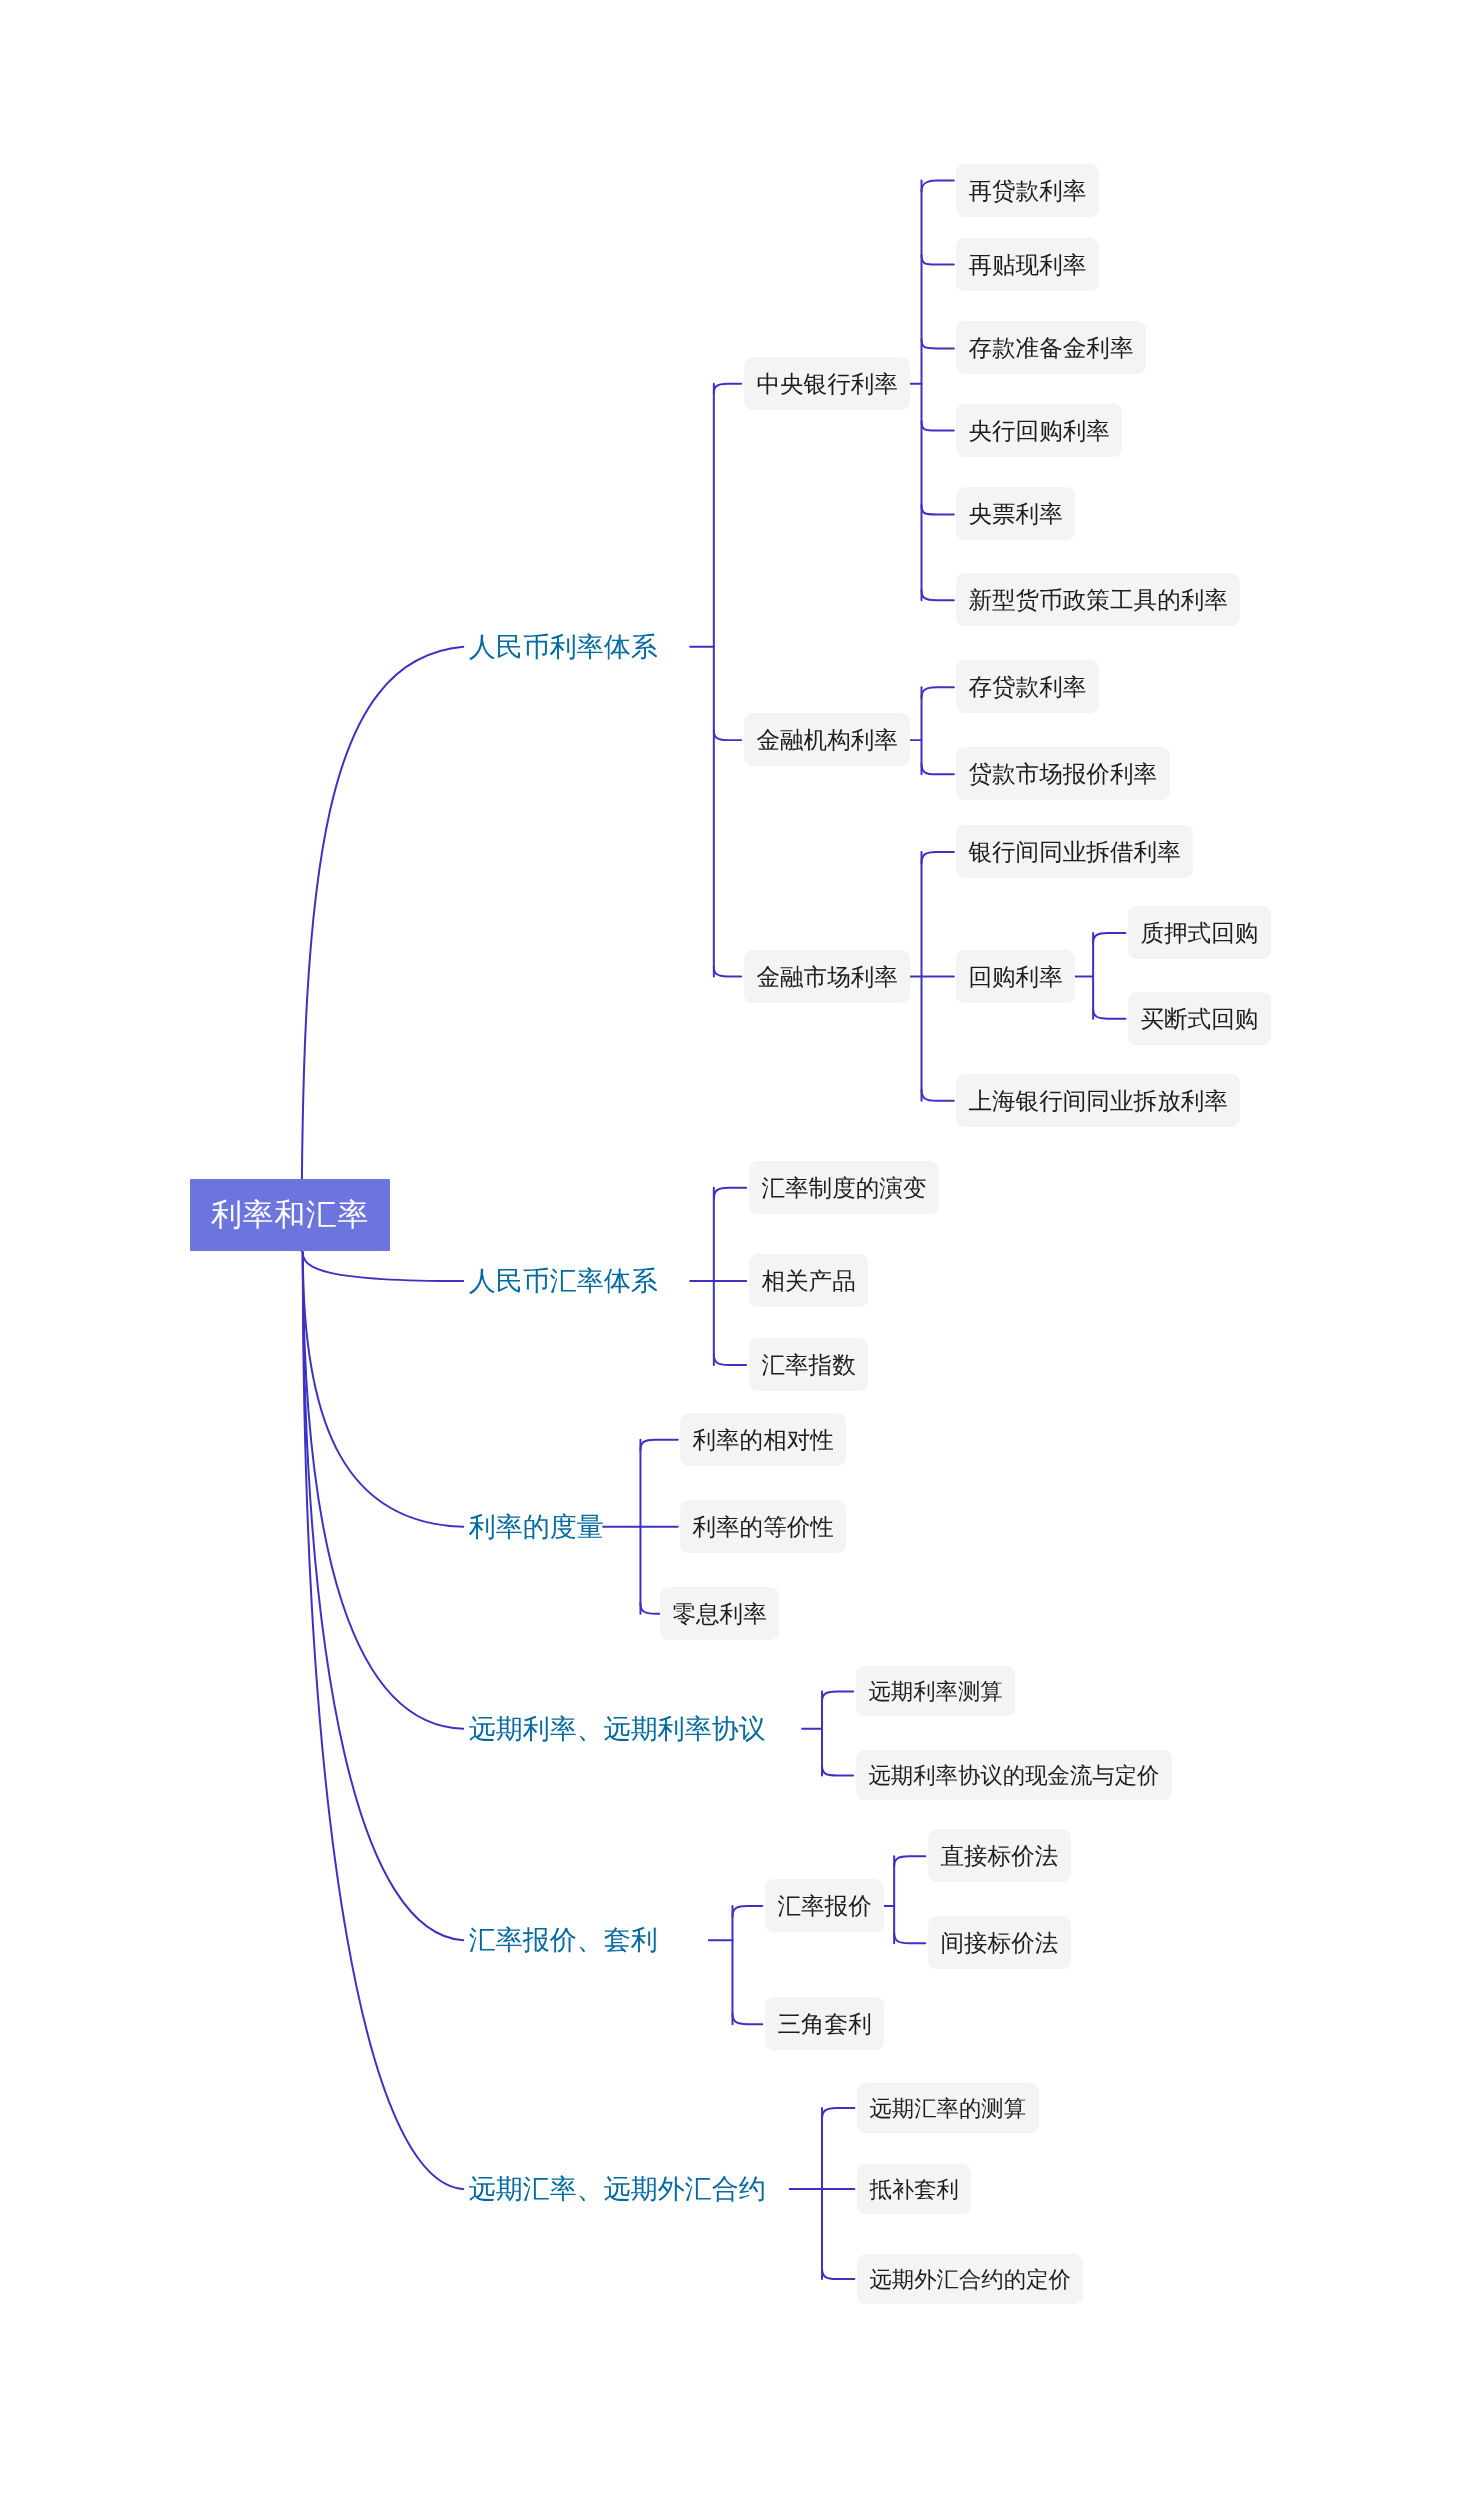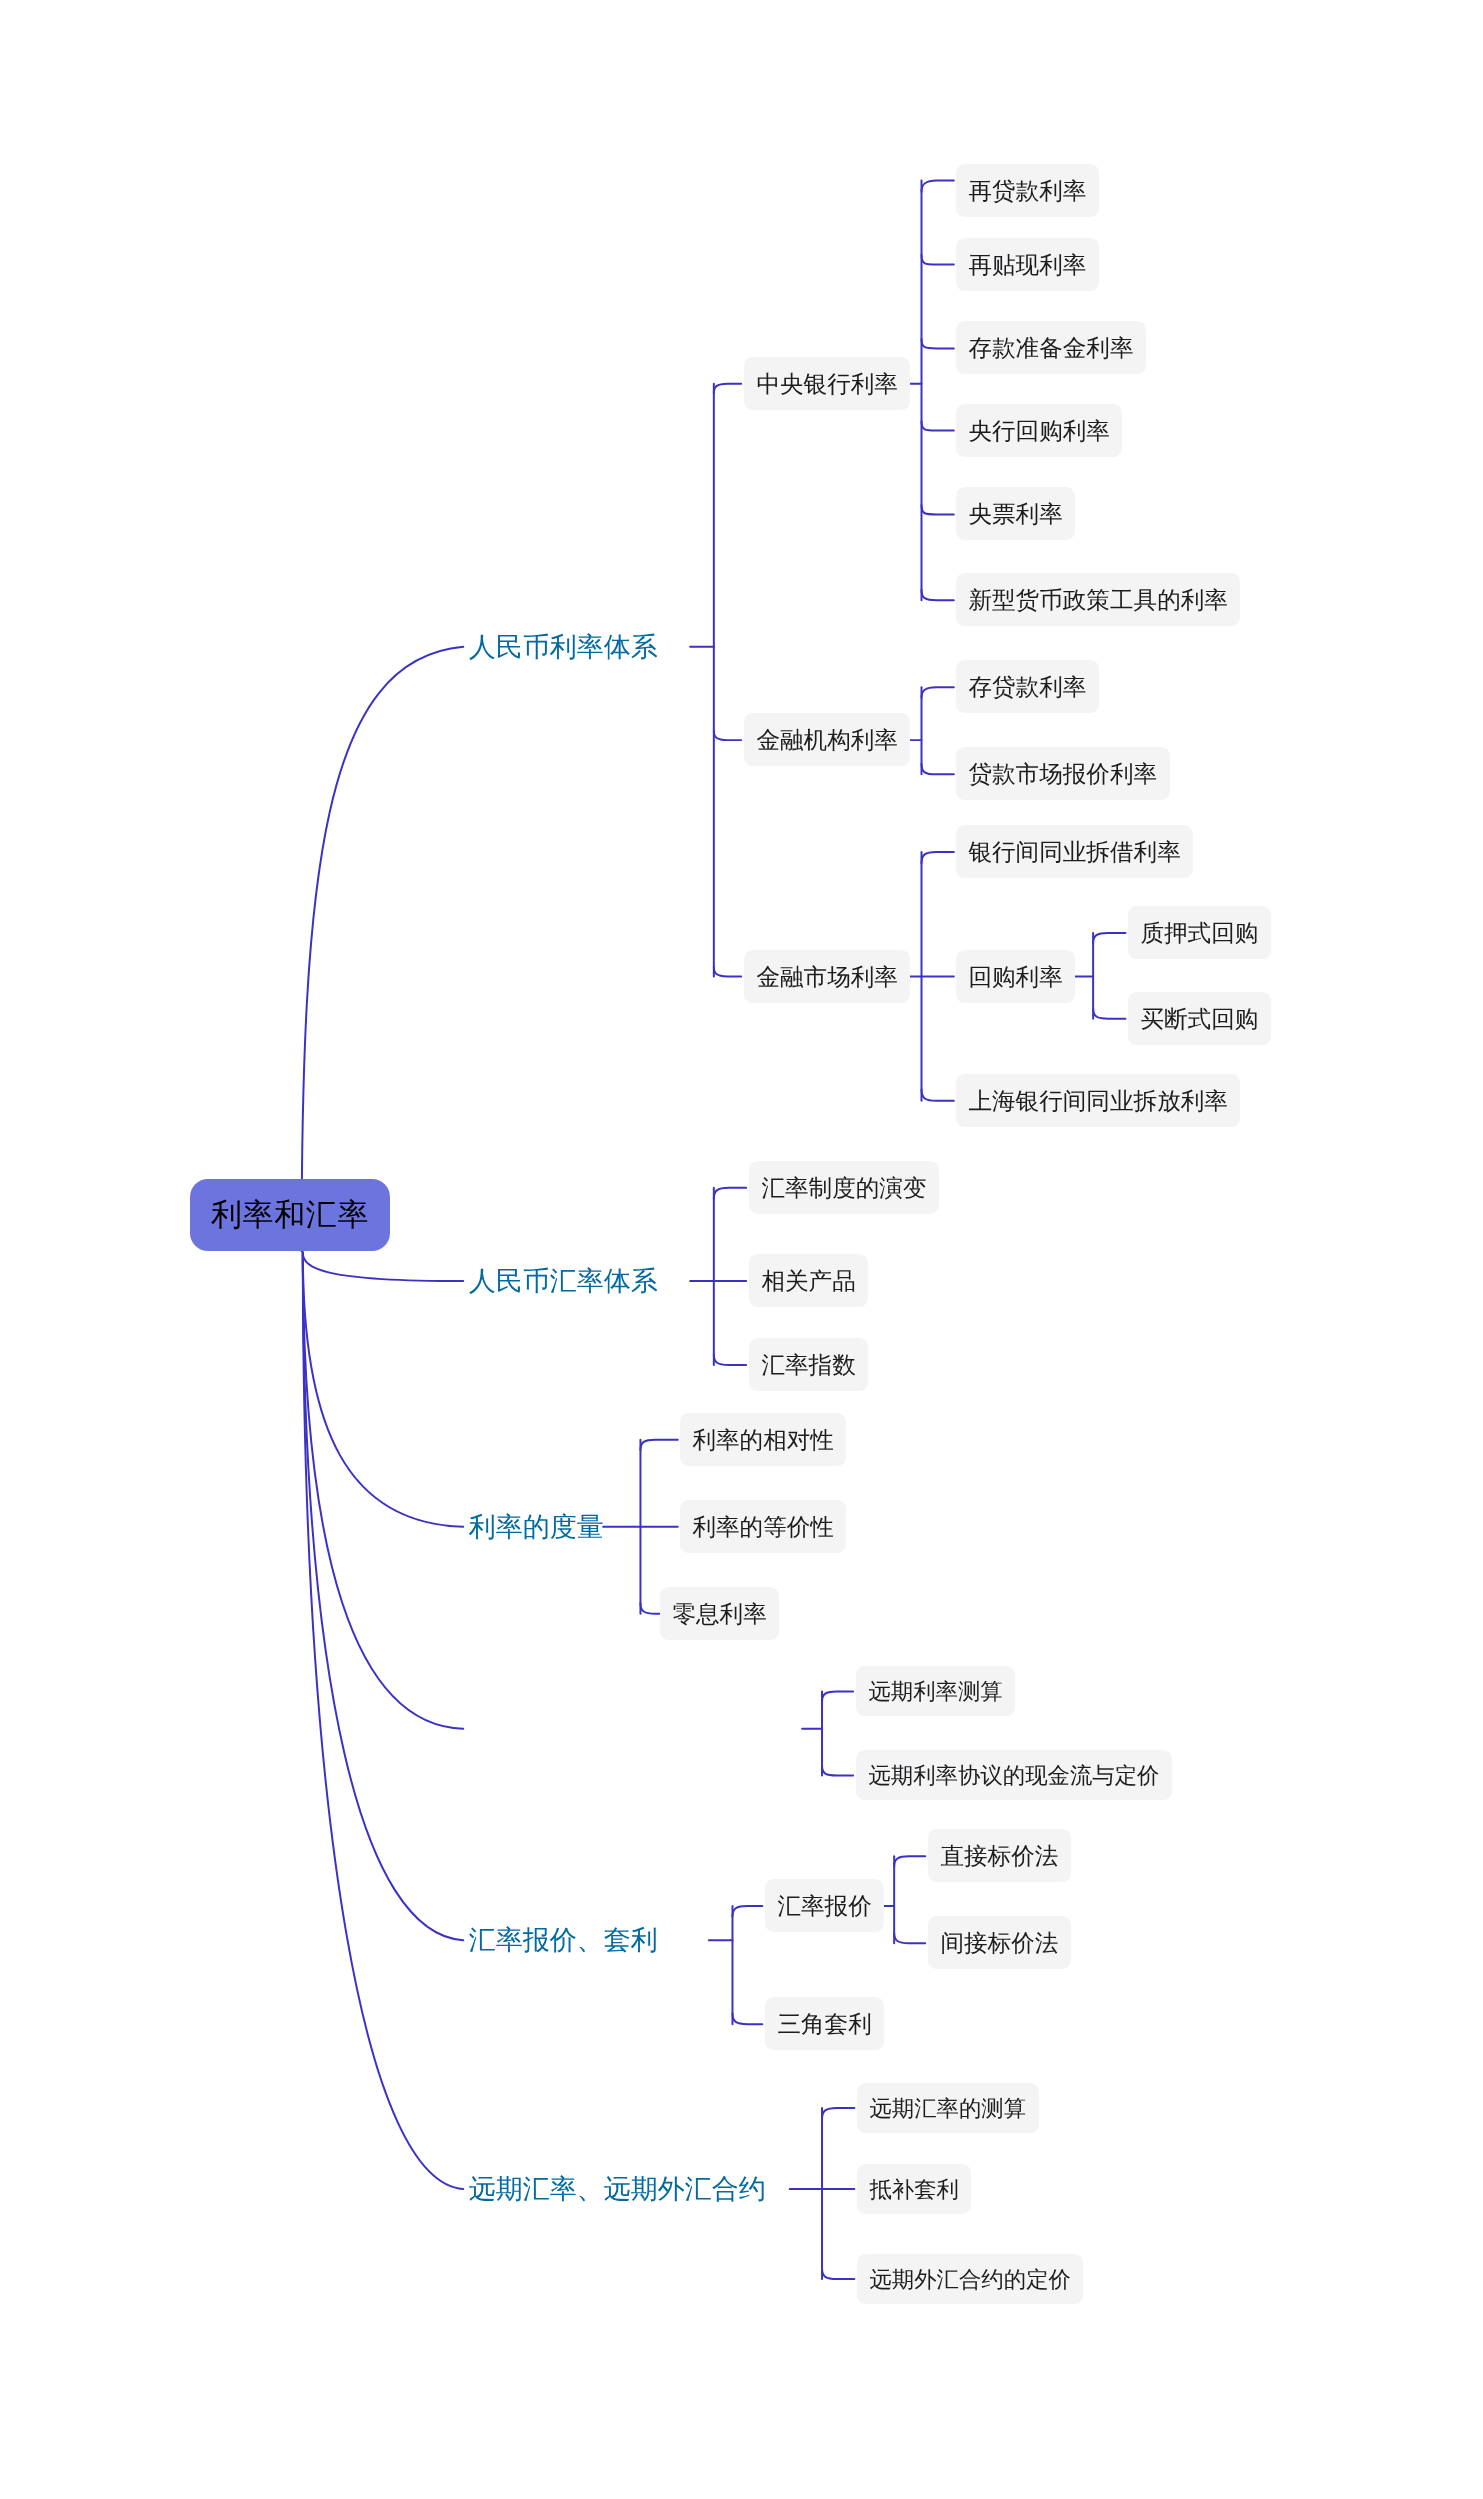--- a/index.html
+++ b/index.html
@@ -2,21 +2,21 @@
 <html style="font-size:10px"><head>
 <meta charset="utf-8">
 <style>
   html,body{margin:0;padding:0;background:#ffffff;}
   body{width:1483px;height:2500px;overflow:hidden;font-family:"Liberation Sans","DejaVu Sans",sans-serif;}
   #stage{position:relative;width:1483px;height:2500px;background:#fff;}
   svg.links{position:absolute;left:0;top:0;width:1483px;height:2500px;pointer-events:none;}
   .node{position:absolute;display:flex;align-items:center;box-sizing:border-box;white-space:nowrap;}
   .node .txt{display:block;width:100%;}
   
-  .n-root{background:#6c74de;border-radius:18px;padding:0 21px;height:72px;color:#000000;font-size:31px;letter-spacing:0.6px;}
+  .n-root{background:#6c74de;border-radius:1px;padding:0 21px;height:72px;color:#ffffff;font-size:31px;letter-spacing:0.6px;}
   
   .n-l1{background:transparent;color:#0369a1;font-size:27px;height:57px;padding:0 3.7px;}
   
   .n-chip{background:#f4f4f5;border-radius:8.7px;color:#1d1d1f;font-size:23.6px;height:53px;padding:0 12.4px;}
   .n-chip.small{font-size:22.4px;height:50px;}
 </style>
 </head>
 <body>
 
 <div id="stage">
@@ -106,20 +106,23 @@
 
   <div class="node n-l1" style="left:465px;top:618px;">
     <span class="txt">人民币利率体系</span>
   </div>
   <div class="node n-l1" style="left:465px;top:1252px;">
     <span class="txt">人民币汇率体系</span>
   </div>
   <div class="node n-l1" style="left:465px;top:1498px;">
     <span class="txt">利率的度量</span>
   </div>
+  <div class="node n-l1" style="left:465px;top:1700px;">
+    <span class="txt">远期利率、远期利率协议</span>
+  </div>
   <div class="node n-l1" style="left:465px;top:1911px;">
     <span class="txt">汇率报价、套利</span>
   </div>
   <div class="node n-l1" style="left:465px;top:2160px;">
     <span class="txt">远期汇率、远期外汇合约</span>
   </div>
 
   <div class="node n-chip" style="left:744px;top:357px;">
     <span class="txt">中央银行利率</span>
   </div>

